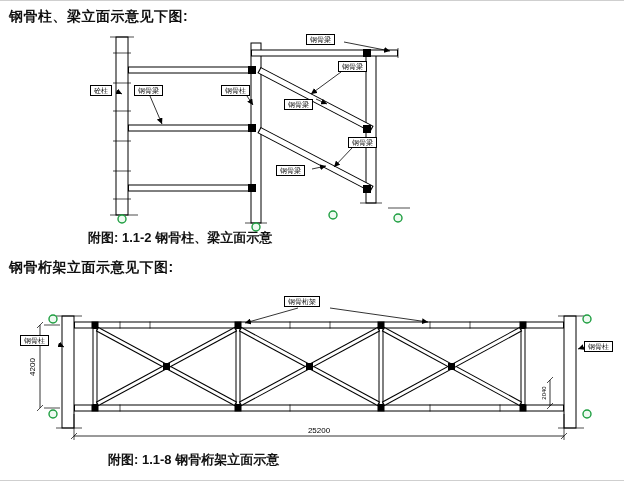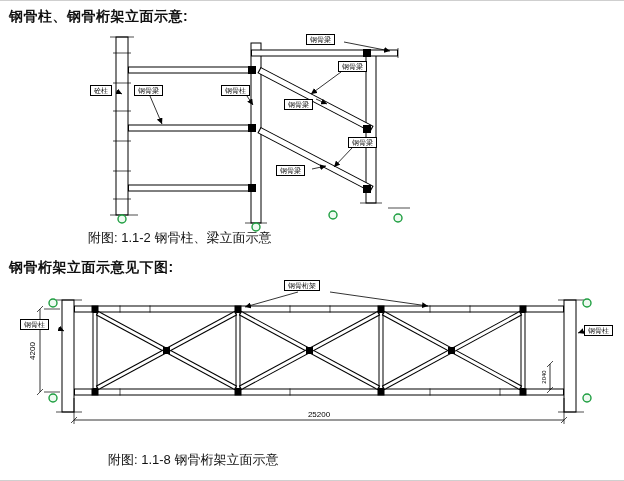--- a/index.html
+++ b/index.html
@@ -3,41 +3,41 @@
 <meta charset="utf-8">
 <style>
   html,body{margin:0;padding:0}
   body{
     width:624px;height:481px;box-sizing:border-box;
     background:#ffffff;position:relative;overflow:hidden;
     border-top:1px solid #cfcfcf;border-bottom:1px solid #cfcfcf;
     font-family:"Liberation Sans",sans-serif;color:#111;
   }
   .heading{position:absolute;font-size:14px;font-weight:bold;letter-spacing:.5px;white-space:nowrap}
-  .caption{position:absolute;font-size:13px;font-weight:normal;white-space:nowrap}
+  .caption{position:absolute;font-size:13px;font-weight:bold;white-space:nowrap}
   .diagram{position:absolute;left:0}
   .diagram svg{position:absolute;left:0;top:0}
   .lbl{
     position:absolute;border:1px solid #000;background:#fff;
     font-size:7px;line-height:10px;height:11px;padding:0 3px;
     text-align:center;white-space:nowrap;box-sizing:border-box;z-index:2;
   }
   .mem{stroke:#000;fill:none}
   .memw{stroke:#fff;fill:none}
   .thin{stroke:#000;stroke-width:.7;fill:none}
   .leader{stroke:#000;stroke-width:.8;fill:none}
   .blob{fill:#000;stroke:none}
   .axis{fill:#eefaf1;stroke:#1e9e40;stroke-width:1.4}
   .dim{font-size:8px;fill:#000}
   .dim-sm{font-size:6px;fill:#000}
 </style>
 </head>
 <body>
 
-<div class="heading" style="left:9px;top:7px">钢骨柱、钢骨桁架立面示意:</div>
+<div class="heading" style="left:9px;top:7px">钢骨柱、梁立面示意见下图:</div>
 
 <div class="diagram" style="top:28px;width:624px;height:205px">
   <svg width="624" height="205" viewBox="0 0 624 205">
     <defs>
       <marker id="arw1" markerWidth="7" markerHeight="6" refX="6" refY="3" orient="auto" markerUnits="userSpaceOnUse">
         <path d="M0,0L6,3L0,6Z" fill="#000"></path>
       </marker>
     </defs>
 
     <g>
@@ -121,21 +121,21 @@
   <div class="lbl" style="left:221px;top:56px">钢骨柱</div>
   <div class="lbl" style="left:284px;top:70px">钢骨梁</div>
   <div class="lbl" style="left:348px;top:108px">钢骨梁</div>
   <div class="lbl" style="left:276px;top:136px">钢骨梁</div>
 </div>
 
 <div class="caption" style="left:88px;top:228px">附图: 1.1-2 钢骨柱、梁立面示意</div>
 
 <div class="heading" style="left:9px;top:258px">钢骨桁架立面示意见下图:</div>
 
-<div class="diagram" style="top:271px;width:624px;height:165px">
+<div class="diagram" style="top:287px;width:624px;height:165px">
   <svg width="624" height="165" viewBox="0 0 624 165">
     <defs>
       <marker id="arw2" markerWidth="7" markerHeight="6" refX="6" refY="3" orient="auto" markerUnits="userSpaceOnUse">
         <path d="M0,0L6,3L0,6Z" fill="#000"></path>
       </marker>
     </defs>
 
     <g>
       <rect x="62" y="28" width="12" height="112" fill="#fff" stroke="#000" stroke-width="1"></rect>
       <line class="thin" x1="56" y1="28" x2="82" y2="28"></line>

